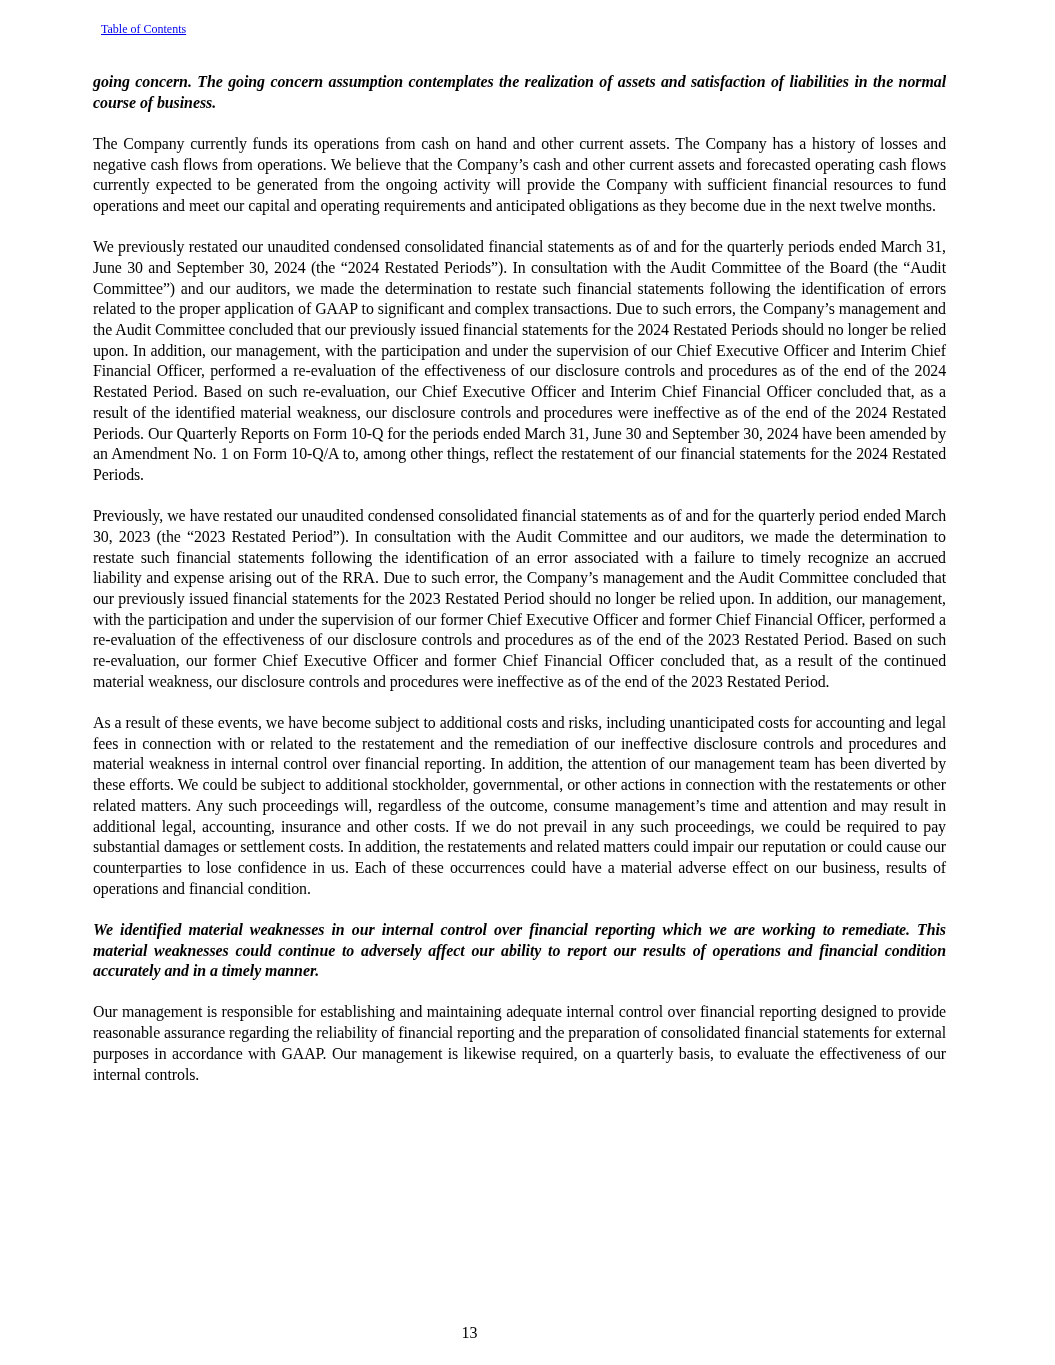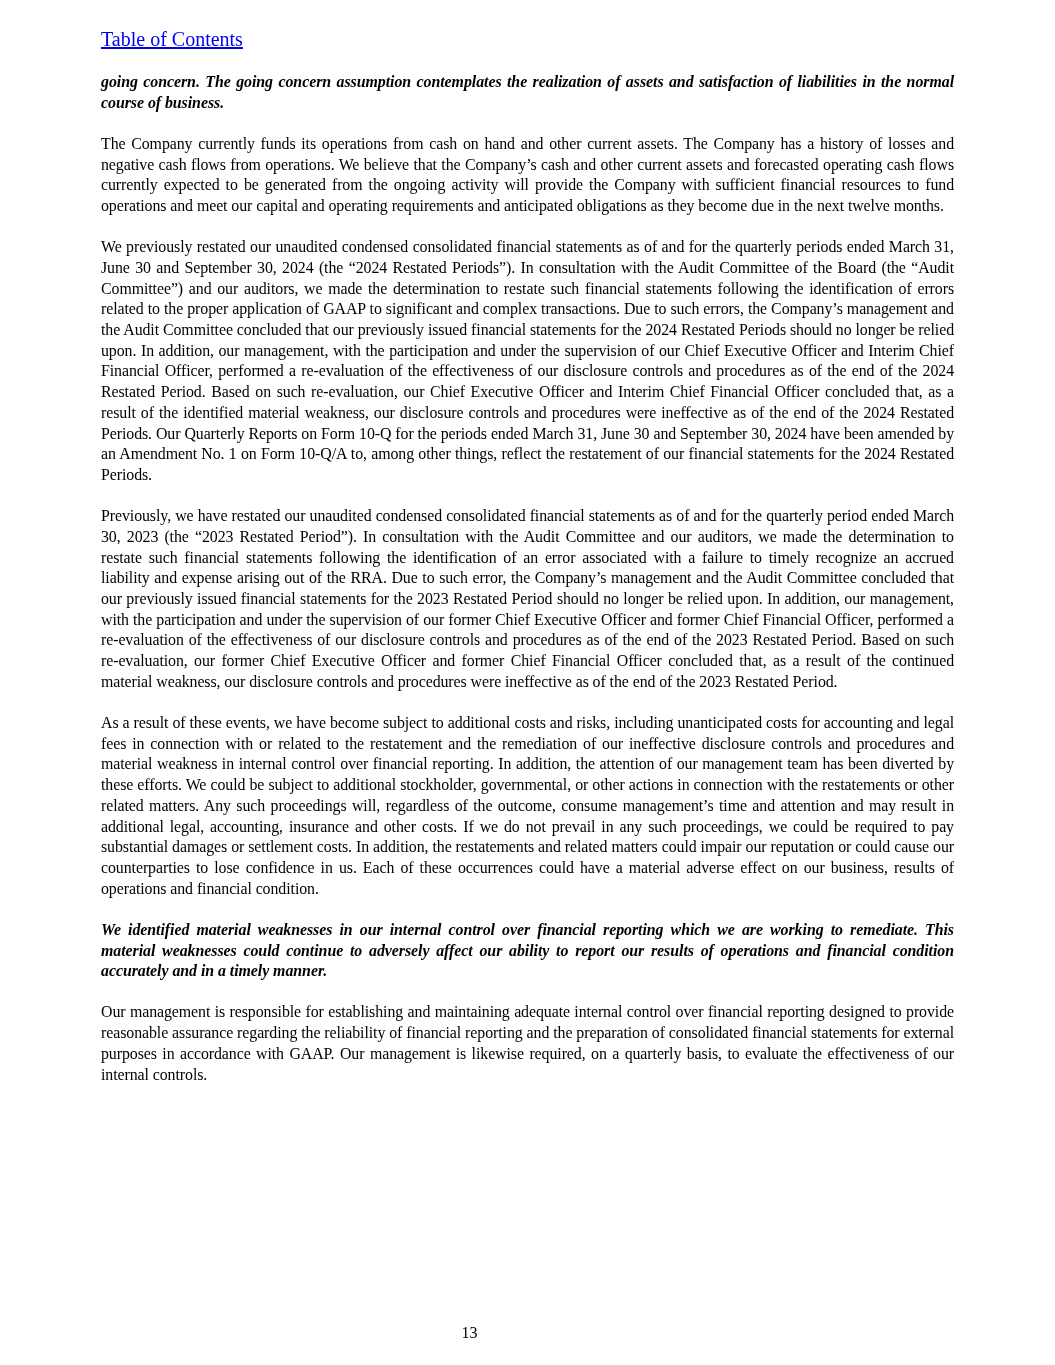--- a/index.html
+++ b/index.html
@@ -2,26 +2,26 @@
 <html><head>
 <meta charset="utf-8">
 <style>
   html, body { margin: 0; padding: 0; background: #ffffff; }
   body {
     width: 1055px; height: 1365px; position: relative; overflow: hidden;
     font-family: "Liberation Serif", "DejaVu Serif", serif;
     color: #000000;
   }
   .toc-link {
-    position: absolute; left: 101px; top: 29px;
-    font-size: 20px; line-height: 20px;
+    position: absolute; left: 101px; top: 19px;
+    font-size: 12px; line-height: 20px;
     color: #0000ee; text-decoration: underline; cursor: pointer;
   }
   .content {
-    position: absolute; left: 101px; top: 72px; width: 853px;
+    position: absolute; left: 93px; top: 72px; width: 853px;
   }
   .para {
     margin: 0 0 20.5px 0;
     font-size: 15.9px; line-height: 20.7px;
     text-align: justify;
     letter-spacing: -0.08px;
   }
   .heading {
     font-weight: bold; font-style: italic;
     letter-spacing: -0.05px;

